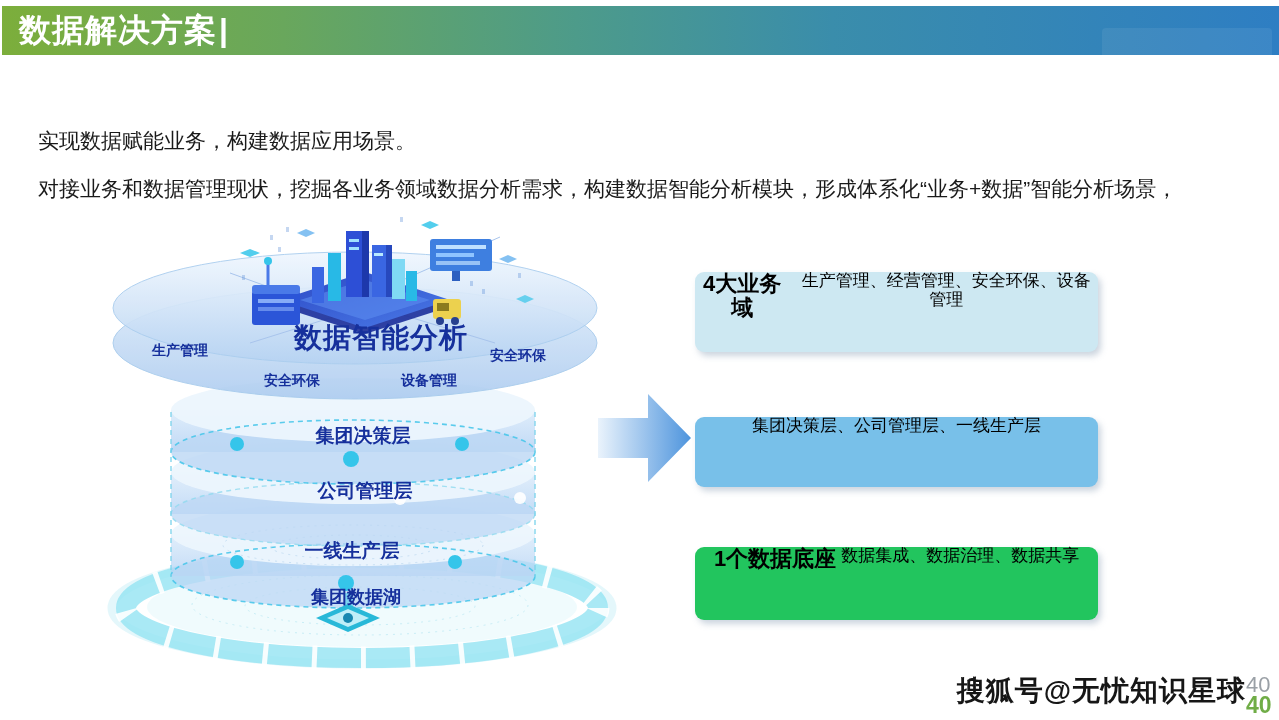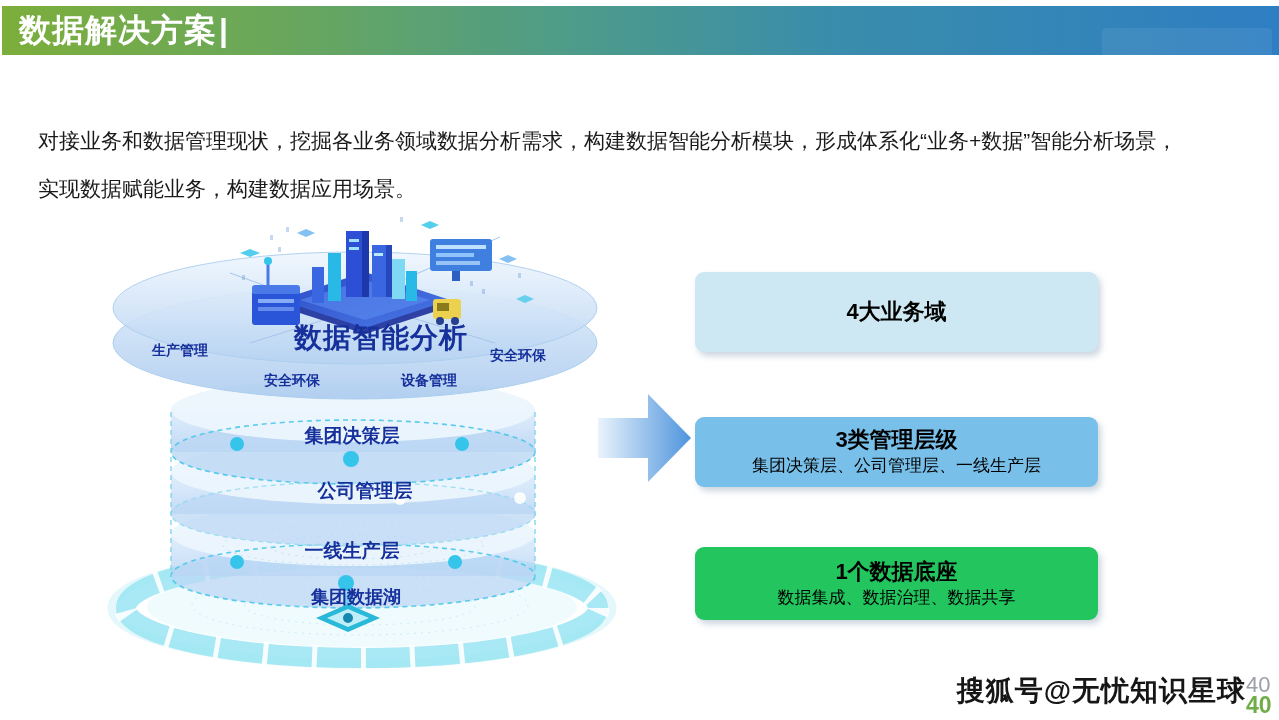--- a/index.html
+++ b/index.html
@@ -27,21 +27,21 @@
   .dlabel{position:absolute;transform:translateX(-50%);font-weight:bold;
     color:#16309c;white-space:nowrap;}
   .dlabel.center{font-size:28px;letter-spacing:1px;}
   .dlabel.domain{font-size:14px;}
   .dlabel.layer{font-size:19px;}
   .dlabel.base{font-size:18px;}
   
   .arrow{position:absolute;left:598px;top:392px;width:96px;height:92px;}
   
   .box{position:absolute;left:695px;width:403px;border-radius:9px;text-align:center;
-    color:#000;display:flex;flex-direction:column;justify-content:center;gap:5px;
+    color:#000;display:flex;flex-direction:row;justify-content:center;gap:5px;
     box-shadow:3px 4px 6px rgba(120,145,170,.38);box-sizing:border-box;}
   .box .t{font-size:22px;font-weight:bold;line-height:1.1;}
   .box .d{font-size:17px;line-height:1.1;}
   .box1{top:272px;height:80px;background:#cde8f2;}
   .box2{top:417px;height:70px;background:#78c0e9;}
   .box3{top:547px;height:73px;background:#22c55e;}
   
   .watermark{position:absolute;right:33px;top:672px;font-size:28px;font-weight:bold;
     color:#161616;letter-spacing:1px;
     text-shadow:2px 2px 0 #ffffff,-1px -1px 0 #ffffff,1px -1px 0 #ffffff,-1px 1px 0 #ffffff;}
@@ -53,22 +53,22 @@
 
 <div class="slide">
 
   <div class="header">
     <span class="t-main">数据解决方案</span>
     <span class="t-sep">|</span>
     <div class="header-sheen"></div>
   </div>
 
   <div class="intro">
+    <div>实现数据赋能业务，构建数据应用场景。</div>
     <div>对接业务和数据管理现状，挖掘各业务领域数据分析需求，构建数据智能分析模块，形成体系化“业务+数据”智能分析场景，</div>
-    <div>实现数据赋能业务，构建数据应用场景。</div>
   </div>
 
   <div class="diagram">
     <svg width="540" height="460" viewBox="0 0 540 460">
       <defs>
         <linearGradient id="discGrad" x1="0" y1="0" x2="0" y2="1">
           <stop offset="0" stop-color="#f0f7fe"></stop>
             <stop offset="1" stop-color="#b7d3f2"></stop>
         </linearGradient>
         <linearGradient id="discGrad2" x1="0" y1="0" x2="0" y2="1">
@@ -193,41 +193,41 @@
         <polygon points="248,394 269,403 248,412 227,403" fill="#bfeef8"></polygon>
         <circle cx="248" cy="403" r="5" fill="#1787b0"></circle>
       </g>
     </svg>
 
     <div class="dlabel center" style="left:269px;top:104px;margin-left:12px;">数据智能分析</div>
     <div class="dlabel domain" style="left:80px;top:127px;">生产管理</div>
     <div class="dlabel domain" style="left:418px;top:132px;">安全环保</div>
     <div class="dlabel domain" style="left:192px;top:157px;">安全环保</div>
     <div class="dlabel domain" style="left:329px;top:157px;">设备管理</div>
-    <div class="dlabel layer" style="left:252px;top:208px;">集团决策层</div>
+    <div class="dlabel layer" style="left:263px;top:208px;">集团决策层</div>
     <div class="dlabel layer" style="left:265px;top:263px;">公司管理层</div>
     <div class="dlabel layer" style="left:252px;top:323px;">一线生产层</div>
     <div class="dlabel base" style="left:256px;top:370px;">集团数据湖</div>
   </div>
 
   <svg class="arrow" viewBox="0 0 96 92">
     <defs>
       <linearGradient id="arrowGrad" x1="0" y1="0" x2="1" y2="0">
         <stop offset="0" stop-color="#eaf3fc"></stop>
           <stop offset="1" stop-color="#4d94dd"></stop>
       </linearGradient>
     </defs>
     <polygon points="0,26 50,26 50,2 93,46 50,90 50,66 0,66" fill="url(#arrowGrad)"></polygon>
   </svg>
 
   <div class="box box1">
     <div class="t">4大业务域</div>
+    <div class="d">生产管理、经营管理、安全环保、设备管理</div>
   </div>
   <div class="box box2">
-    <div class="t">3类管理层级</div>
     <div class="d">集团决策层、公司管理层、一线生产层</div>
   </div>
   <div class="box box3">
     <div class="t">1个数据底座</div>
     <div class="d">数据集成、数据治理、数据共享</div>
   </div>
 
   <div class="watermark">搜狐号@无忧知识星球</div>
   <div class="pgnum-top">40</div>
   <div class="pgnum-bottom">40</div>

